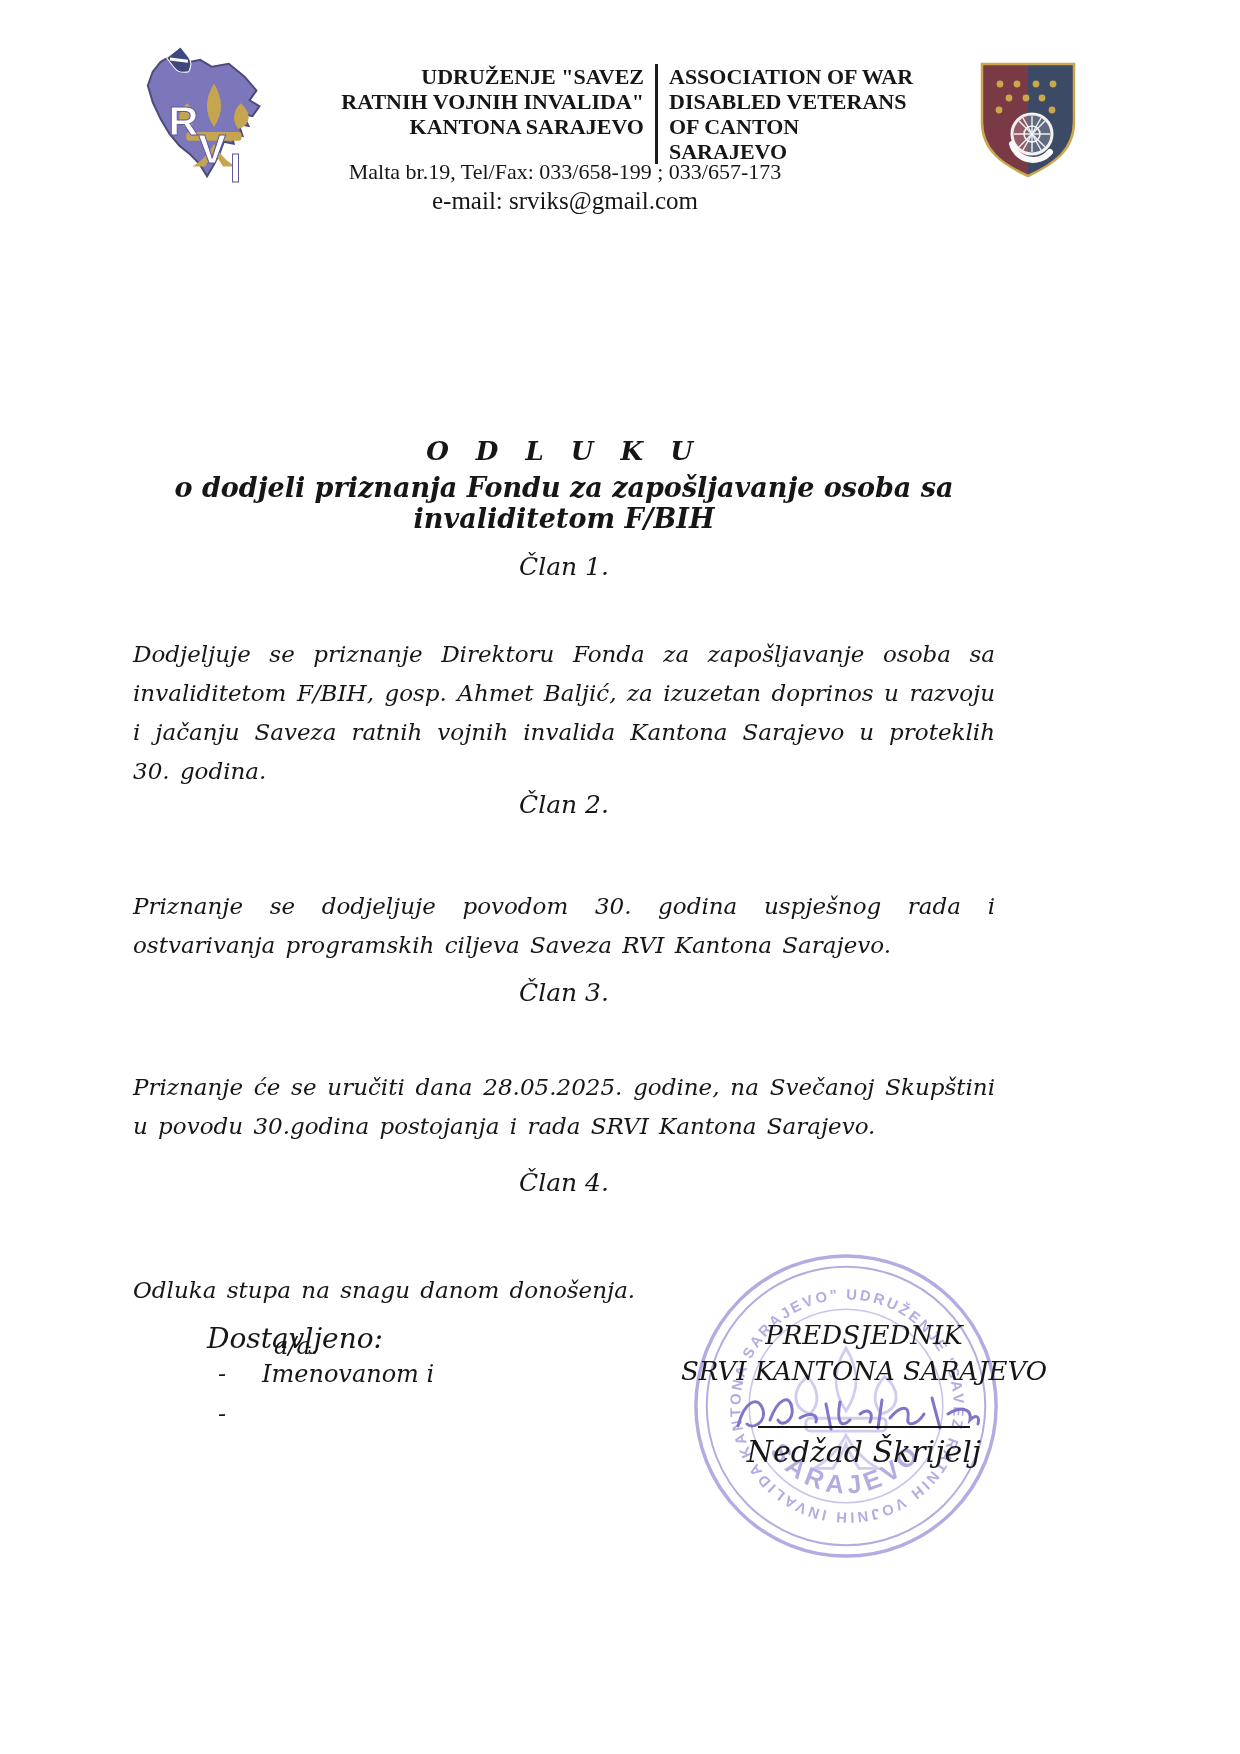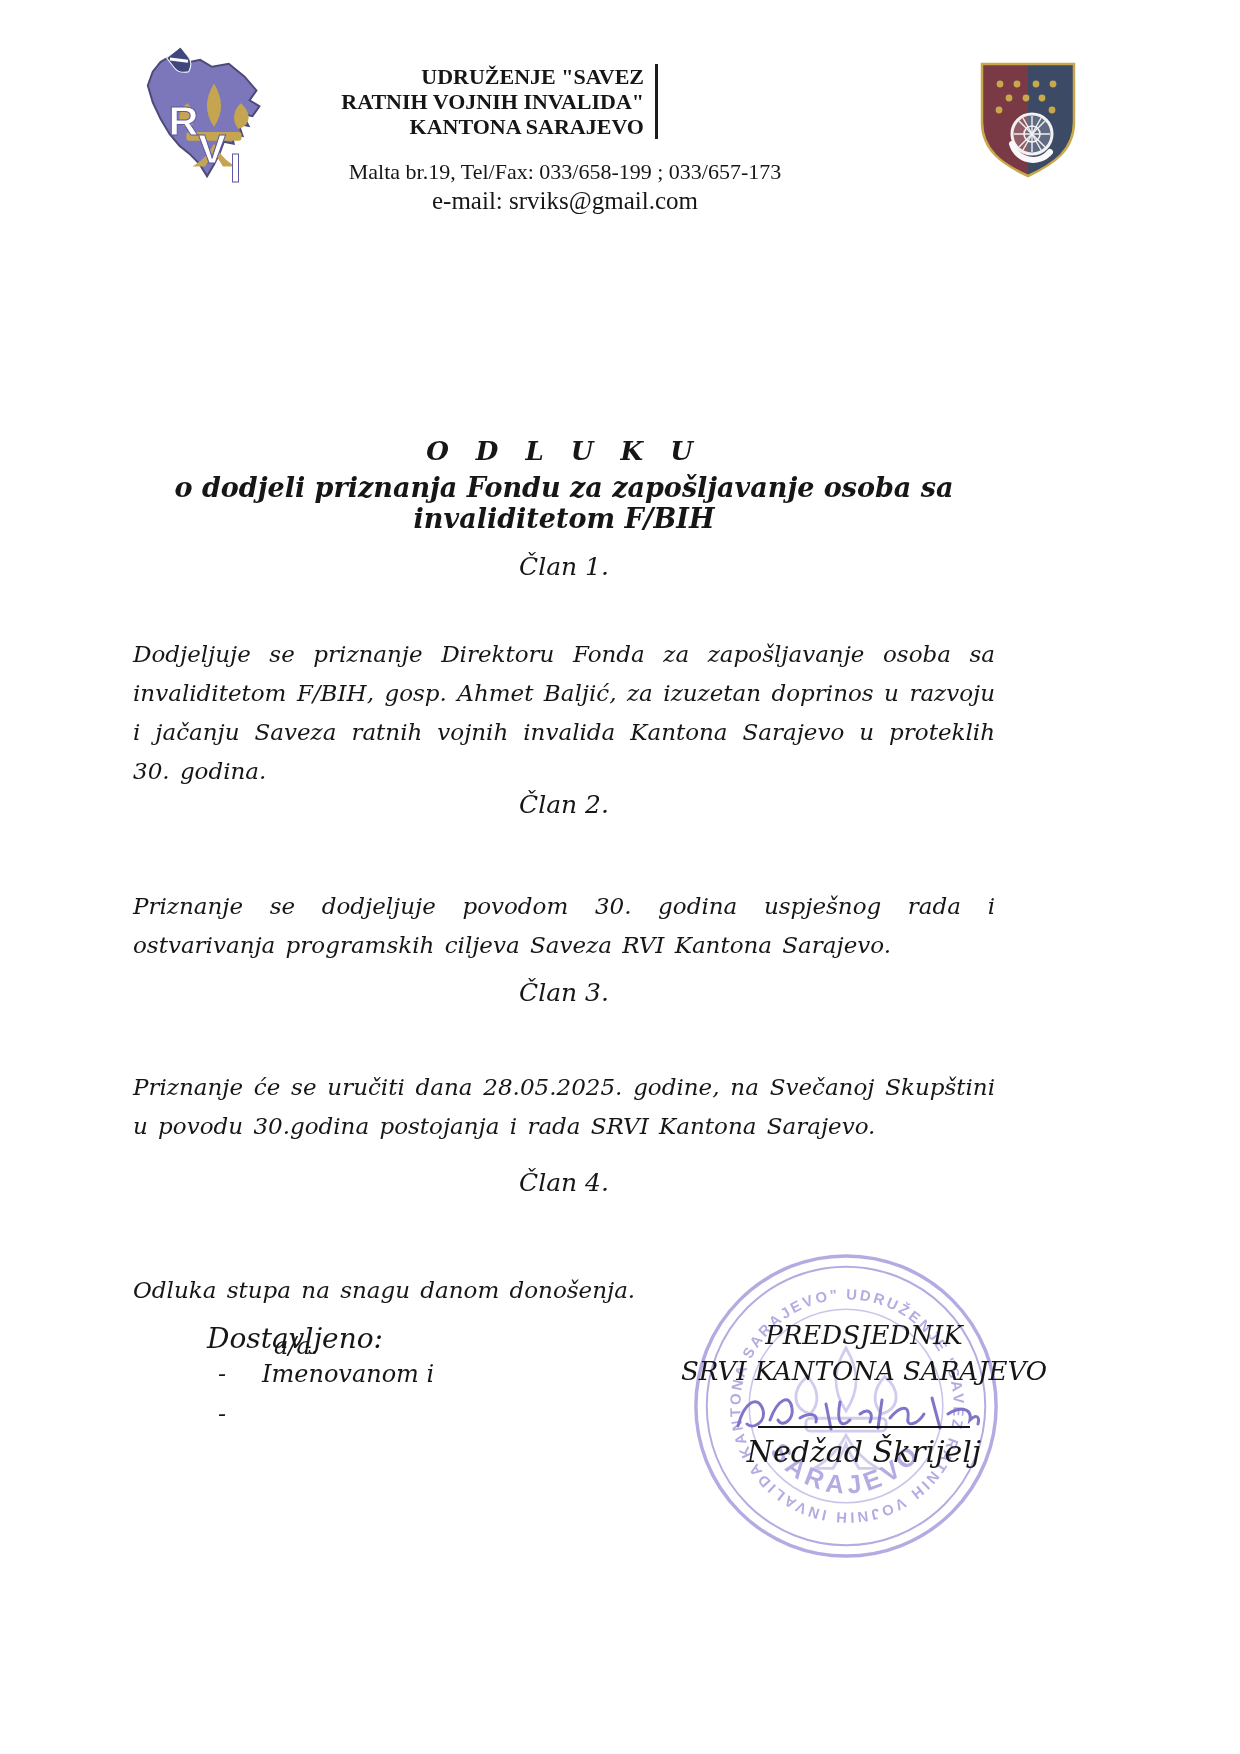--- a/index.html
+++ b/index.html
@@ -87,20 +87,25 @@
       <text x="66" y="118">V</text>
       <text x="98" y="138">I</text>
     </g>
   </svg>
 
   <div class="org-block">
     <div class="org-left hdr-serif">
       <div>UDRUŽENJE "SAVEZ</div>
       <div>RATNIH VOJNIH INVALIDA"</div>
       <div>KANTONA SARAJEVO</div>
+    </div>
+    <div class="org-right hdr-serif">
+      <div>ASSOCIATION OF WAR</div>
+      <div>DISABLED VETERANS</div>
+      <div>OF CANTON SARAJEVO</div>
     </div>
   </div>
 
   <svg class="crest-svg" width="104" height="124" viewBox="0 0 104 124">
     <defs>
       <clipPath id="shieldClip">
         <path d="M6,6 H98 V64 C98,92 78,106 52,118 C26,106 6,92 6,64 Z"></path>
       </clipPath>
     </defs>
     <g clip-path="url(#shieldClip)">

